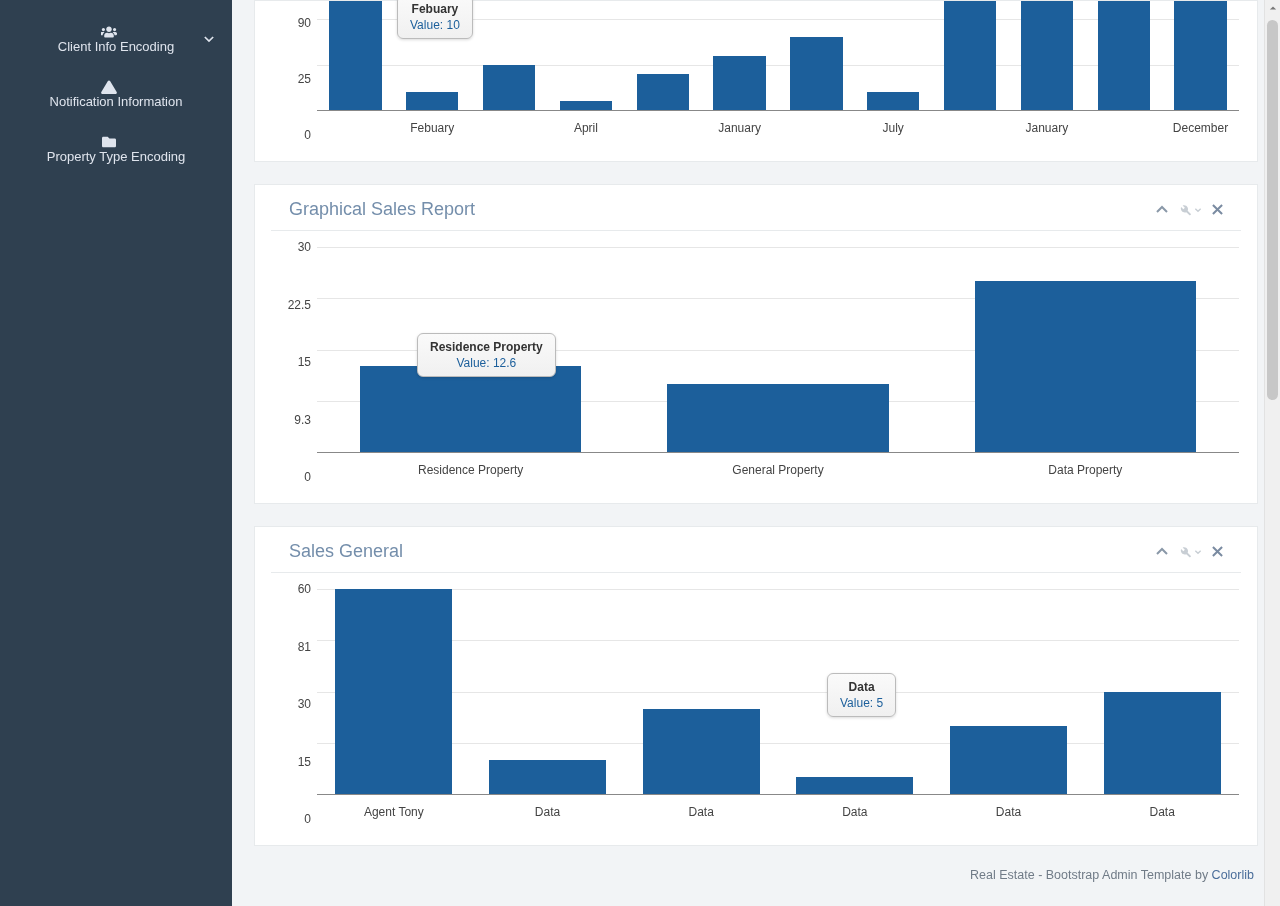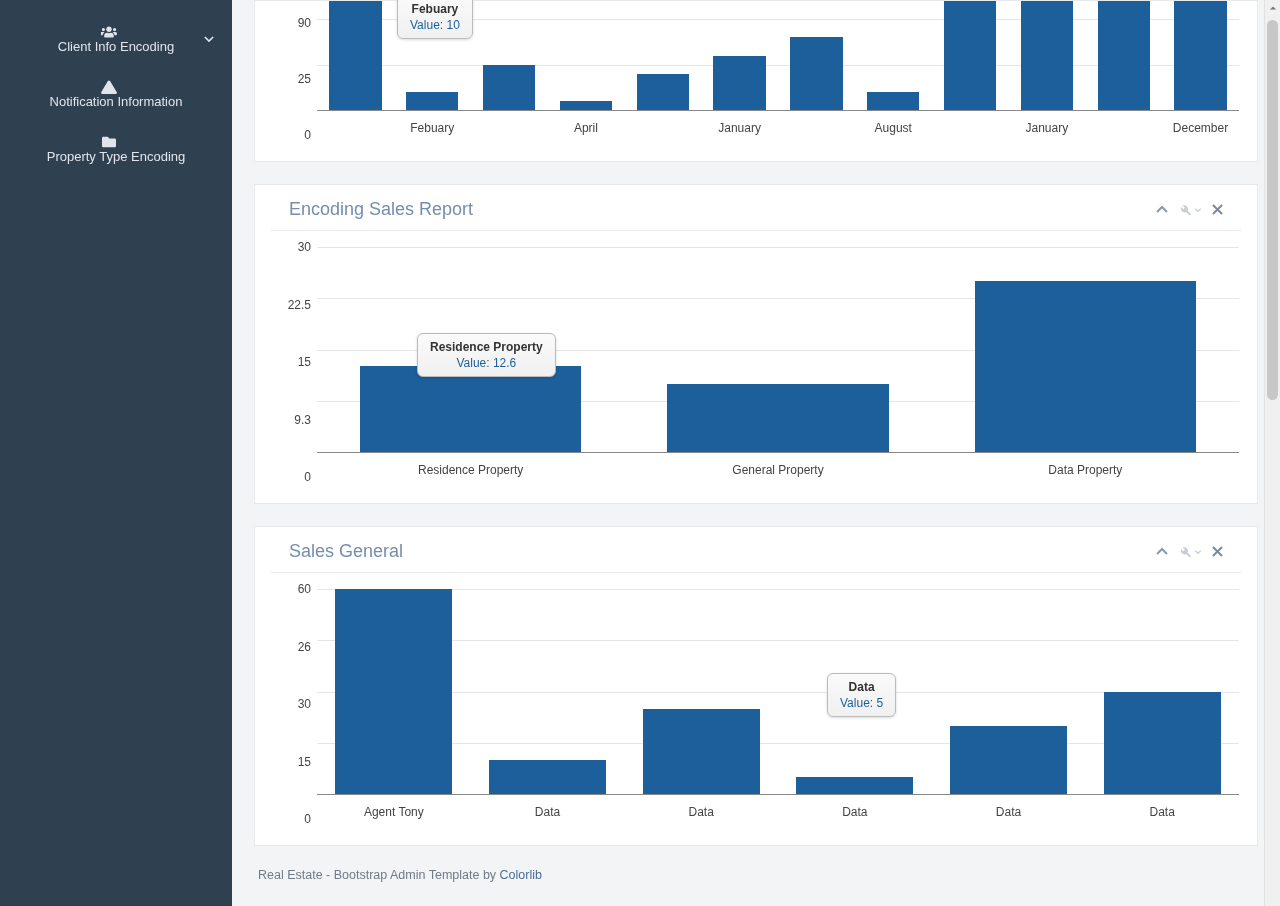--- a/index.html
+++ b/index.html
@@ -164,20 +164,21 @@
   .tooltip .tt-title {
     font-weight: 700;
     color: #333;
     margin-bottom: 2px;
   }
   .tooltip .tt-value { color: #1c5f9b; }
   
   .panel.top-cut .panel-body { padding-top: 0; }
   
   .footer {
+    text-align: right;
     font-size: 12.5px;
     color: #707b87;
     padding: 0 4px;
   }
   .footer a { color: #4a6d9a; text-decoration: none; }
   
   .fake-scroll-track {
     position: absolute;
     right: 0; top: 0; bottom: 0;
     width: 16px;
@@ -295,34 +296,34 @@
               </div>
             </div>
             <div class="x-labels">
                 <div class="x-label hidden">January</div>
                 <div class="x-label">Febuary</div>
                 <div class="x-label hidden">March</div>
                 <div class="x-label">April</div>
                 <div class="x-label hidden">May</div>
                 <div class="x-label">January</div>
                 <div class="x-label hidden">July</div>
-                <div class="x-label">August</div>
+                <div class="x-label">July</div>
                 <div class="x-label hidden">September</div>
                 <div class="x-label">January</div>
                 <div class="x-label hidden">November</div>
                 <div class="x-label">December</div>
               </div>
           </div>
         </div>
       </div>
     </section>
 
     <section class="panel">
       <div class="panel-heading">
-        <h5>Encoding Sales Report</h5>
+        <h5>Graphical Sales Report</h5>
         <div class="panel-tools">
           <span class="tool">
               <svg width="12" height="12" viewBox="0 0 12 12">
                 <path d="M1 8l5-5 5 5" stroke="#8a98a8" stroke-width="2" fill="none"></path>
               </svg>
             </span>
           <span class="tool wrench-group">
               <svg width="14" height="12" viewBox="0 0 512 512">
                 <path d="M507 427l-138-138c20-44 20-95-1-140-27-58-86-93-149-93-22 0-44 5-64 13l95 95-64 64-95-95c-8 20-13 42-13 64 0 63 35 122 93 149 45 21 96 21 140 1l138 138c7 7 18 7 25 0l33-33c7-7 7-18 0-25z"></path>
               </svg>
@@ -401,21 +402,21 @@
               </svg>
             </span>
         </div>
       </div>
       <div class="panel-body">
         <div class="chart" style="height:230px;">
           <div class="y-axis">
               <div class="tick" style="top: 100%;">0</div>
               <div class="tick" style="top: 75%;">15</div>
               <div class="tick" style="top: 50%;">30</div>
-              <div class="tick" style="top: 25%;">26</div>
+              <div class="tick" style="top: 25%;">81</div>
               <div class="tick" style="top: 0%;">60</div>
             </div>
           <div class="plot-wrap">
             <div class="plot">
                 <div class="gridline" style="top: 0%;"></div>
                 <div class="gridline" style="top: 25%;"></div>
                 <div class="gridline" style="top: 50%;"></div>
                 <div class="gridline" style="top: 75%;"></div>
               <div class="bars">
                   <div class="bar-slot">

